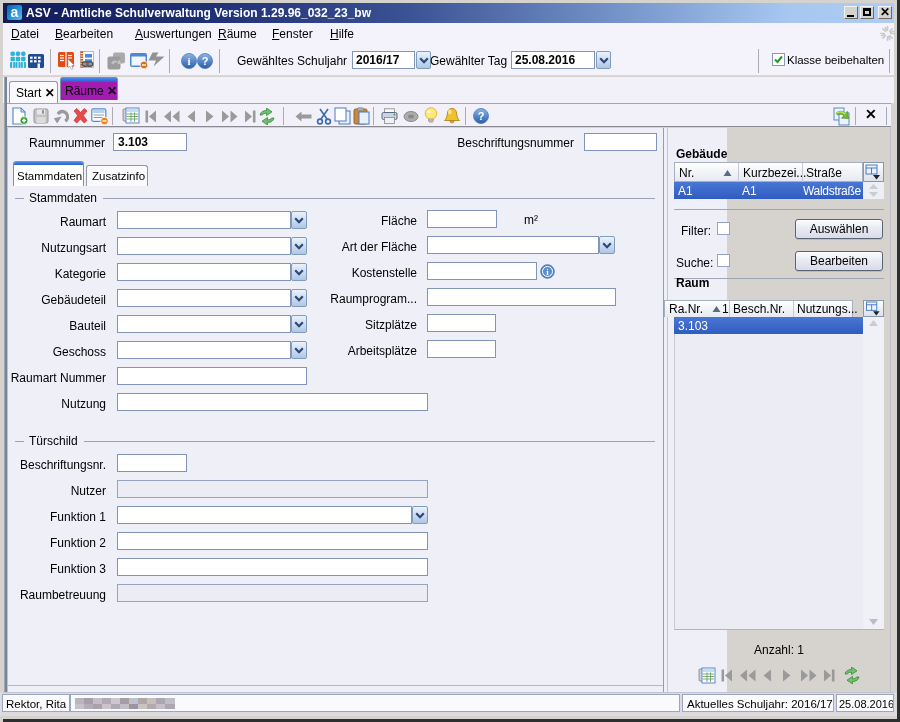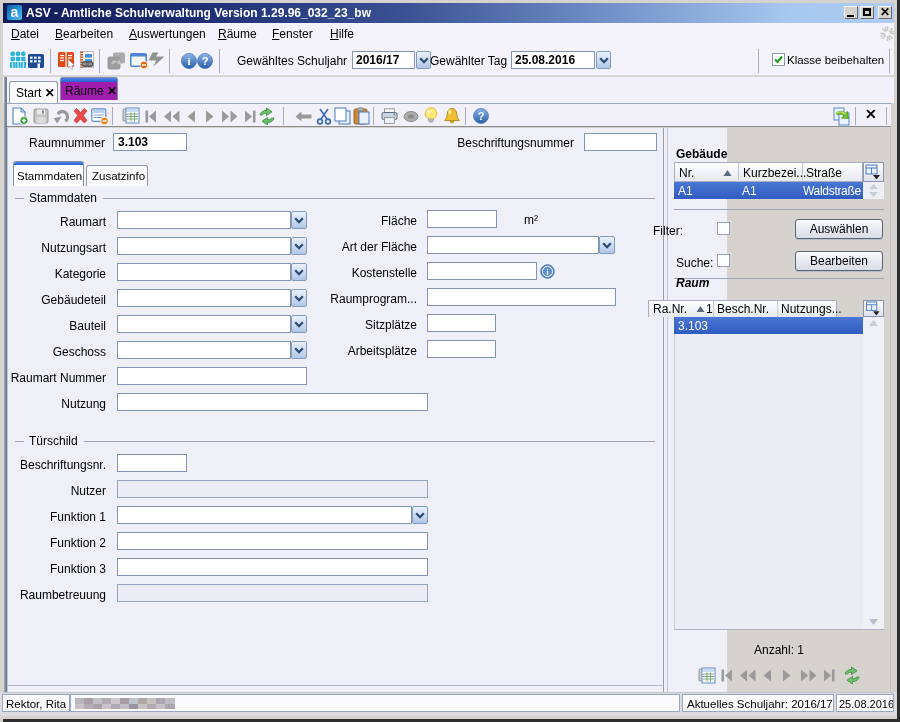--- a/index.html
+++ b/index.html
@@ -39,21 +39,21 @@
     </div>
   <div class="abs" style="left:857px;top:3px;width:14px;height:13px;background:#D6D3CE;border:1px solid;border-color:#F4F2EE #6E6A66 #6E6A66 #F4F2EE;">
       <div class="abs" style="left:2px;top:1px;width:8px;height:8px;border:2px solid #000;border-top-width:3px;"></div>
     </div>
   <div class="abs" style="left:875px;top:3px;width:14px;height:13px;background:#D6D3CE;border:1px solid;border-color:#F4F2EE #6E6A66 #6E6A66 #F4F2EE;font-weight:bold;font-size:12px;text-align:center;line-height:11px;">✕</div>
 </div>
 
 <div id="menubar" class="abs" style="left:3px;top:23px;width:891px;height:23px;background:#F4F3FB;">
   <div class="abs" style="left:8px;top:4px;"><span class="u">D</span>atei</div>
   <div class="abs" style="left:52px;top:4px;"><span class="u">B</span>earbeiten</div>
-  <div class="abs" style="left:126px;top:4px;"><span class="u">A</span>uswertungen</div>
+  <div class="abs" style="left:132px;top:4px;"><span class="u">A</span>uswertungen</div>
   <div class="abs" style="left:215px;top:4px;"><span class="u">R</span>äume</div>
   <div class="abs" style="left:269px;top:4px;"><span class="u">F</span>enster</div>
   <div class="abs" style="left:327px;top:4px;"><span class="u">H</span>ilfe</div>
   <svg class="abs" style="left:877px;top:3px;" width="15" height="15" viewBox="0 0 15 15">
     <g stroke="#C9C9C9" stroke-width="1.6" stroke-linecap="round">
       <line x1="7.5" y1="0.8" x2="7.5" y2="4.2"></line>
         <line x1="7.5" y1="10.8" x2="7.5" y2="14.2"></line>
       <line x1="0.8" y1="7.5" x2="4.2" y2="7.5"></line>
         <line x1="10.8" y1="7.5" x2="14.2" y2="7.5"></line>
       <line x1="2.8" y1="2.8" x2="5.2" y2="5.2"></line>
@@ -472,31 +472,31 @@
   </div>
   <div class="abs" style="left:856px;top:54px;width:21px;height:17px;background:#EEEFF5;">
     <svg width="13" height="15" viewBox="0 0 13 15" style="margin:1px 0 0 4px;">
         <path d="M6.5 1 L11 6 H2 Z" fill="#C8CCD8"></path>
         <path d="M6.5 14 L11 9 H2 Z" fill="#C8CCD8"></path>
       </svg>
   </div>
 
   <div class="abs" style="left:667px;top:81px;width:210px;height:1px;background:#A0A6B8;"></div>
 
-  <div class="abs" style="left:646px;top:96px;">Filter:</div>
+  <div class="abs" style="left:674px;top:96px;">Filter:</div>
   <div class="cbx" style="left:710px;top:94px;"></div>
   <div class="btn" style="left:788px;top:91px;width:88px;height:20px;line-height:18px;">Auswählen</div>
   <div class="abs" style="left:669px;top:128px;">Suche:</div>
   <div class="cbx" style="left:710px;top:126px;"></div>
   <div class="btn" style="left:788px;top:123px;width:88px;height:20px;line-height:18px;">Bearbeiten</div>
 
   <div class="abs" style="left:667px;top:150px;width:210px;height:1px;background:#A0A6B8;"></div>
-  <div class="abs bold" style="left:669px;top:148px;font-style:italic;">Raum</div>
-
-  <div class="abs" style="left:641px;top:172px;width:189px;height:17px;background:linear-gradient(#FEFEFE,#E6E9F0);border:1px solid #A6AEC0;border-bottom:none;">
+  <div class="abs bold" style="left:669px;top:148px;">Raum</div>
+
+  <div class="abs" style="left:657px;top:172px;width:189px;height:17px;background:linear-gradient(#FEFEFE,#E6E9F0);border:1px solid #A6AEC0;border-bottom:none;">
     <div class="abs" style="left:4px;top:1px;">Ra.Nr.</div>
     <svg class="abs" style="left:47px;top:4px;" width="9" height="8" viewBox="0 0 9 8">
         <path d="M4.5 1 L8.5 7 H0.5 Z" fill="#5A6A80"></path>
       </svg>
     <div class="abs" style="left:57px;top:1px;">1</div>
     <div class="abs" style="top:0;width:1px;height:17px;background:#C2C8D4;left:64px;"></div>
     <div class="abs" style="left:68px;top:1px;">Besch.Nr.</div>
     <div class="abs" style="top:0;width:1px;height:17px;background:#C2C8D4;left:128px;"></div>
     <div class="abs" style="left:132px;top:1px;">Nutzungs...</div>
   </div>

